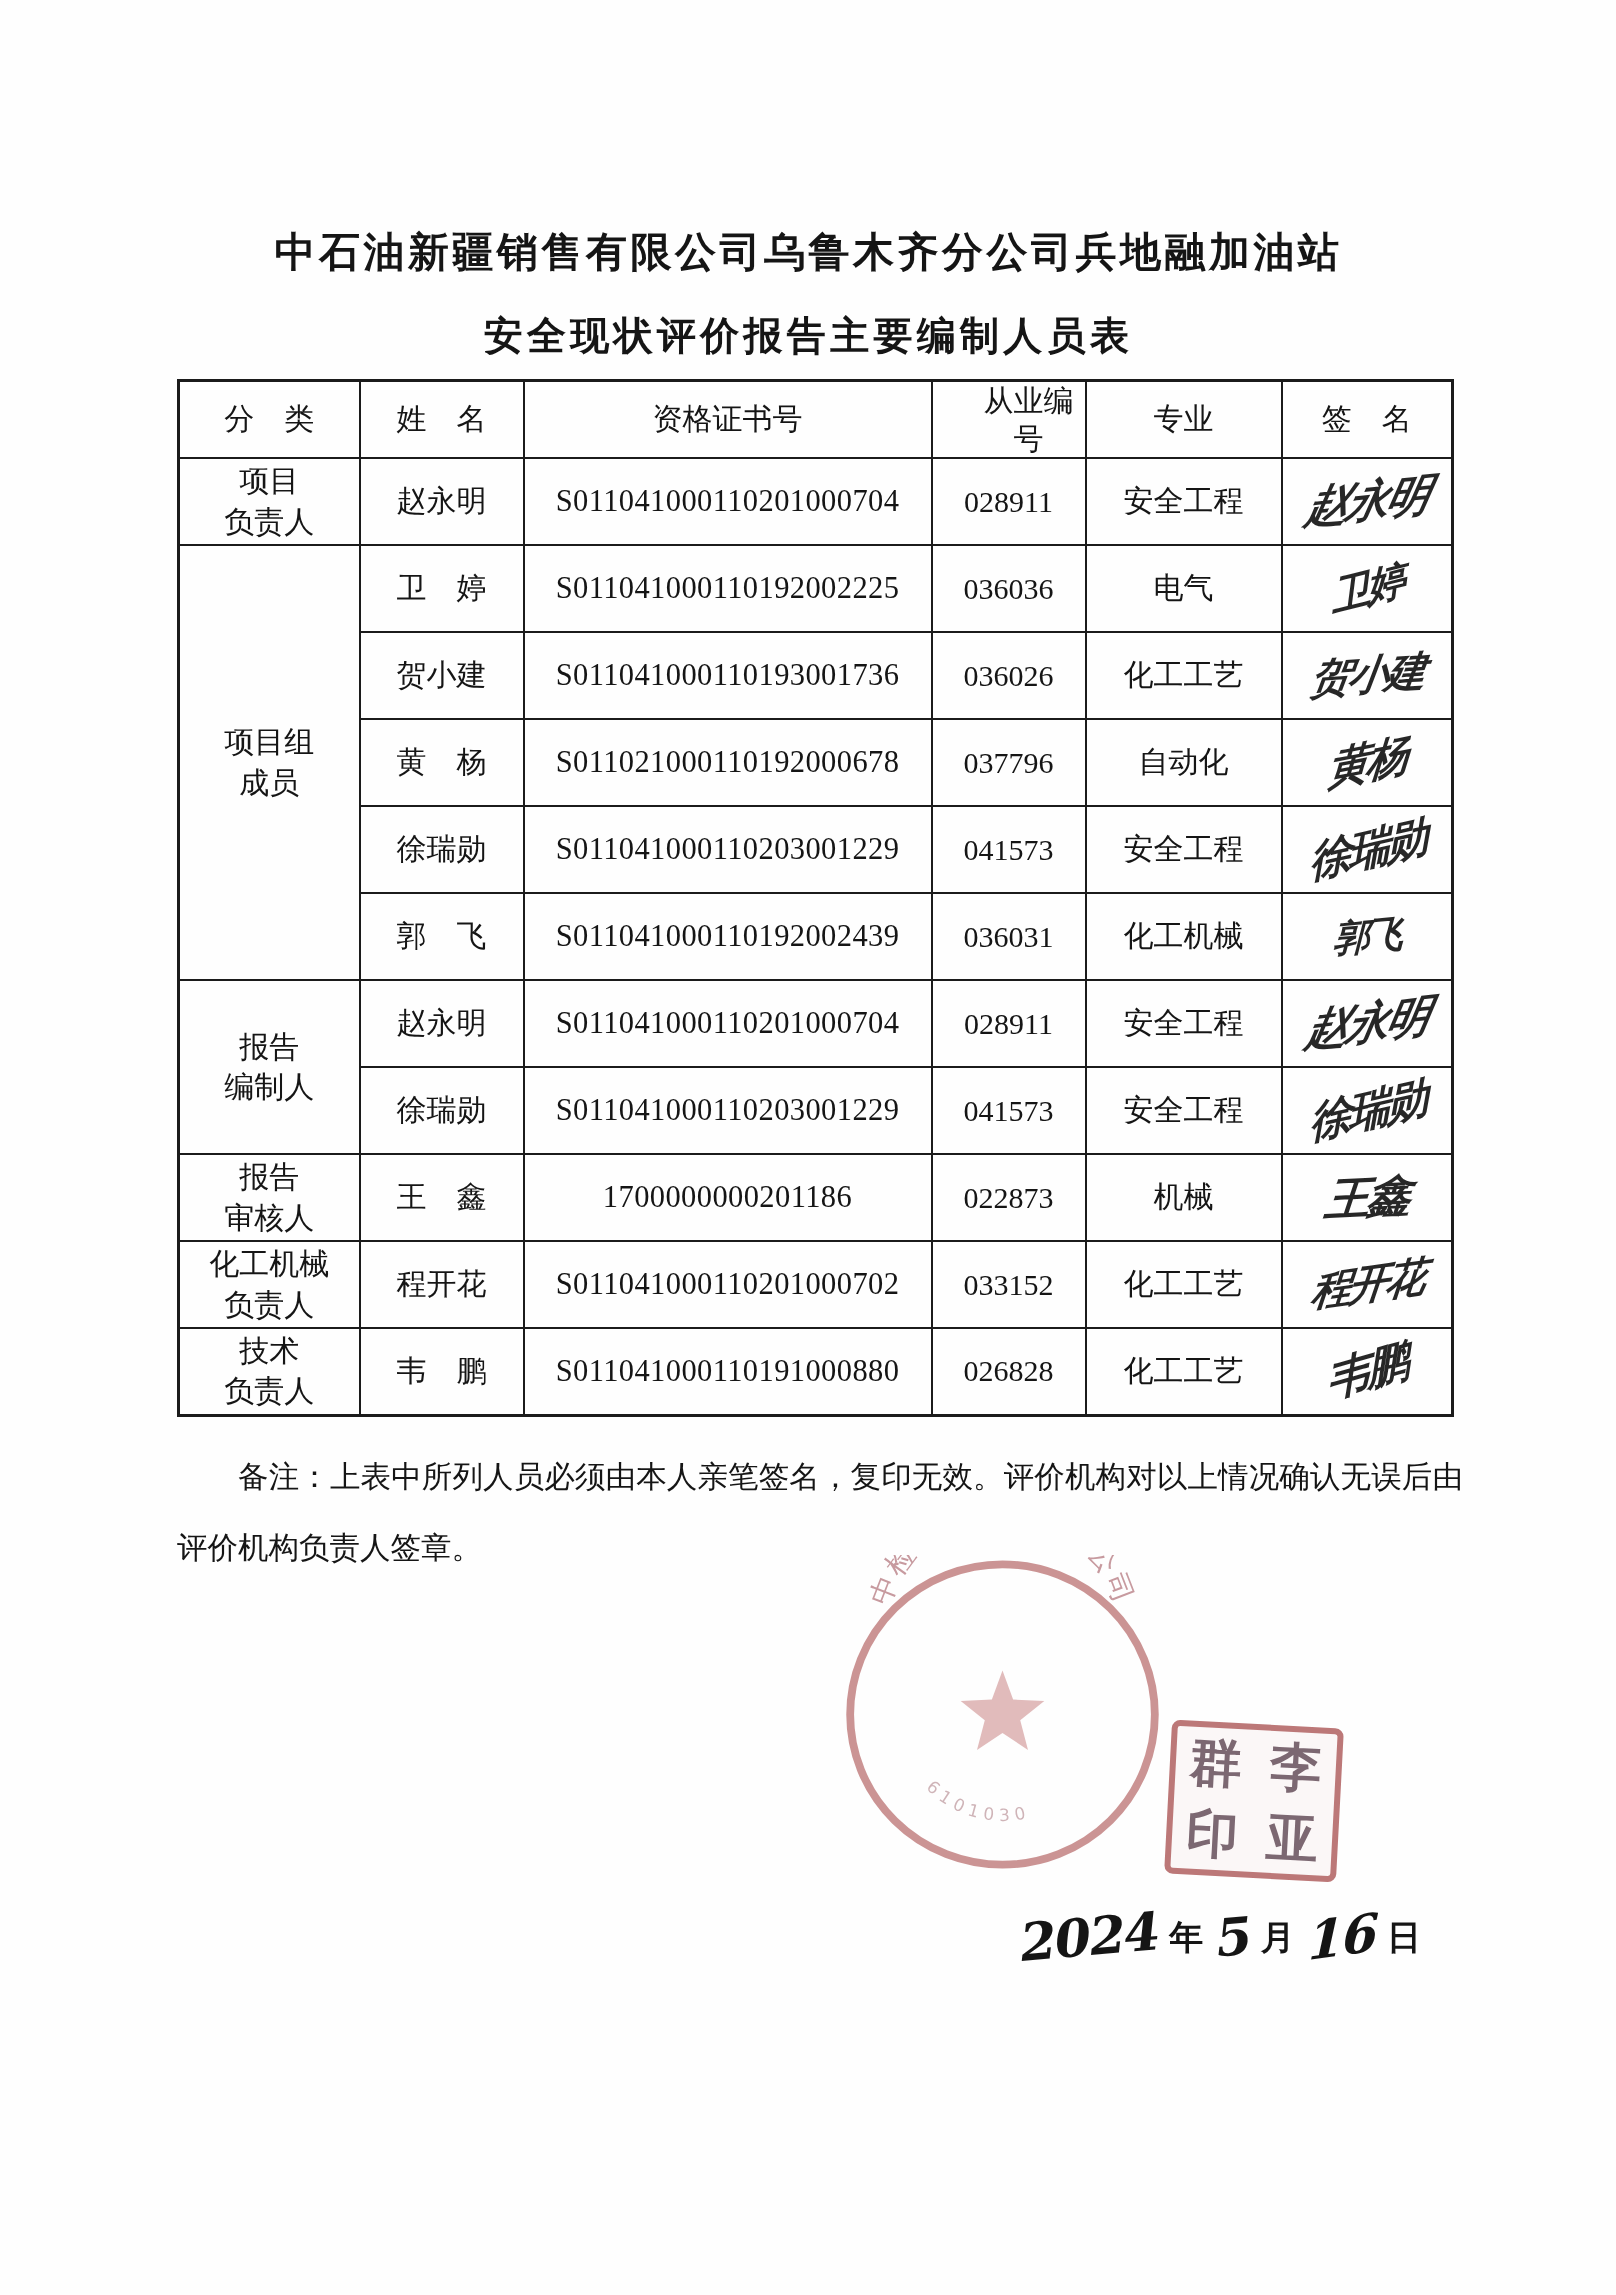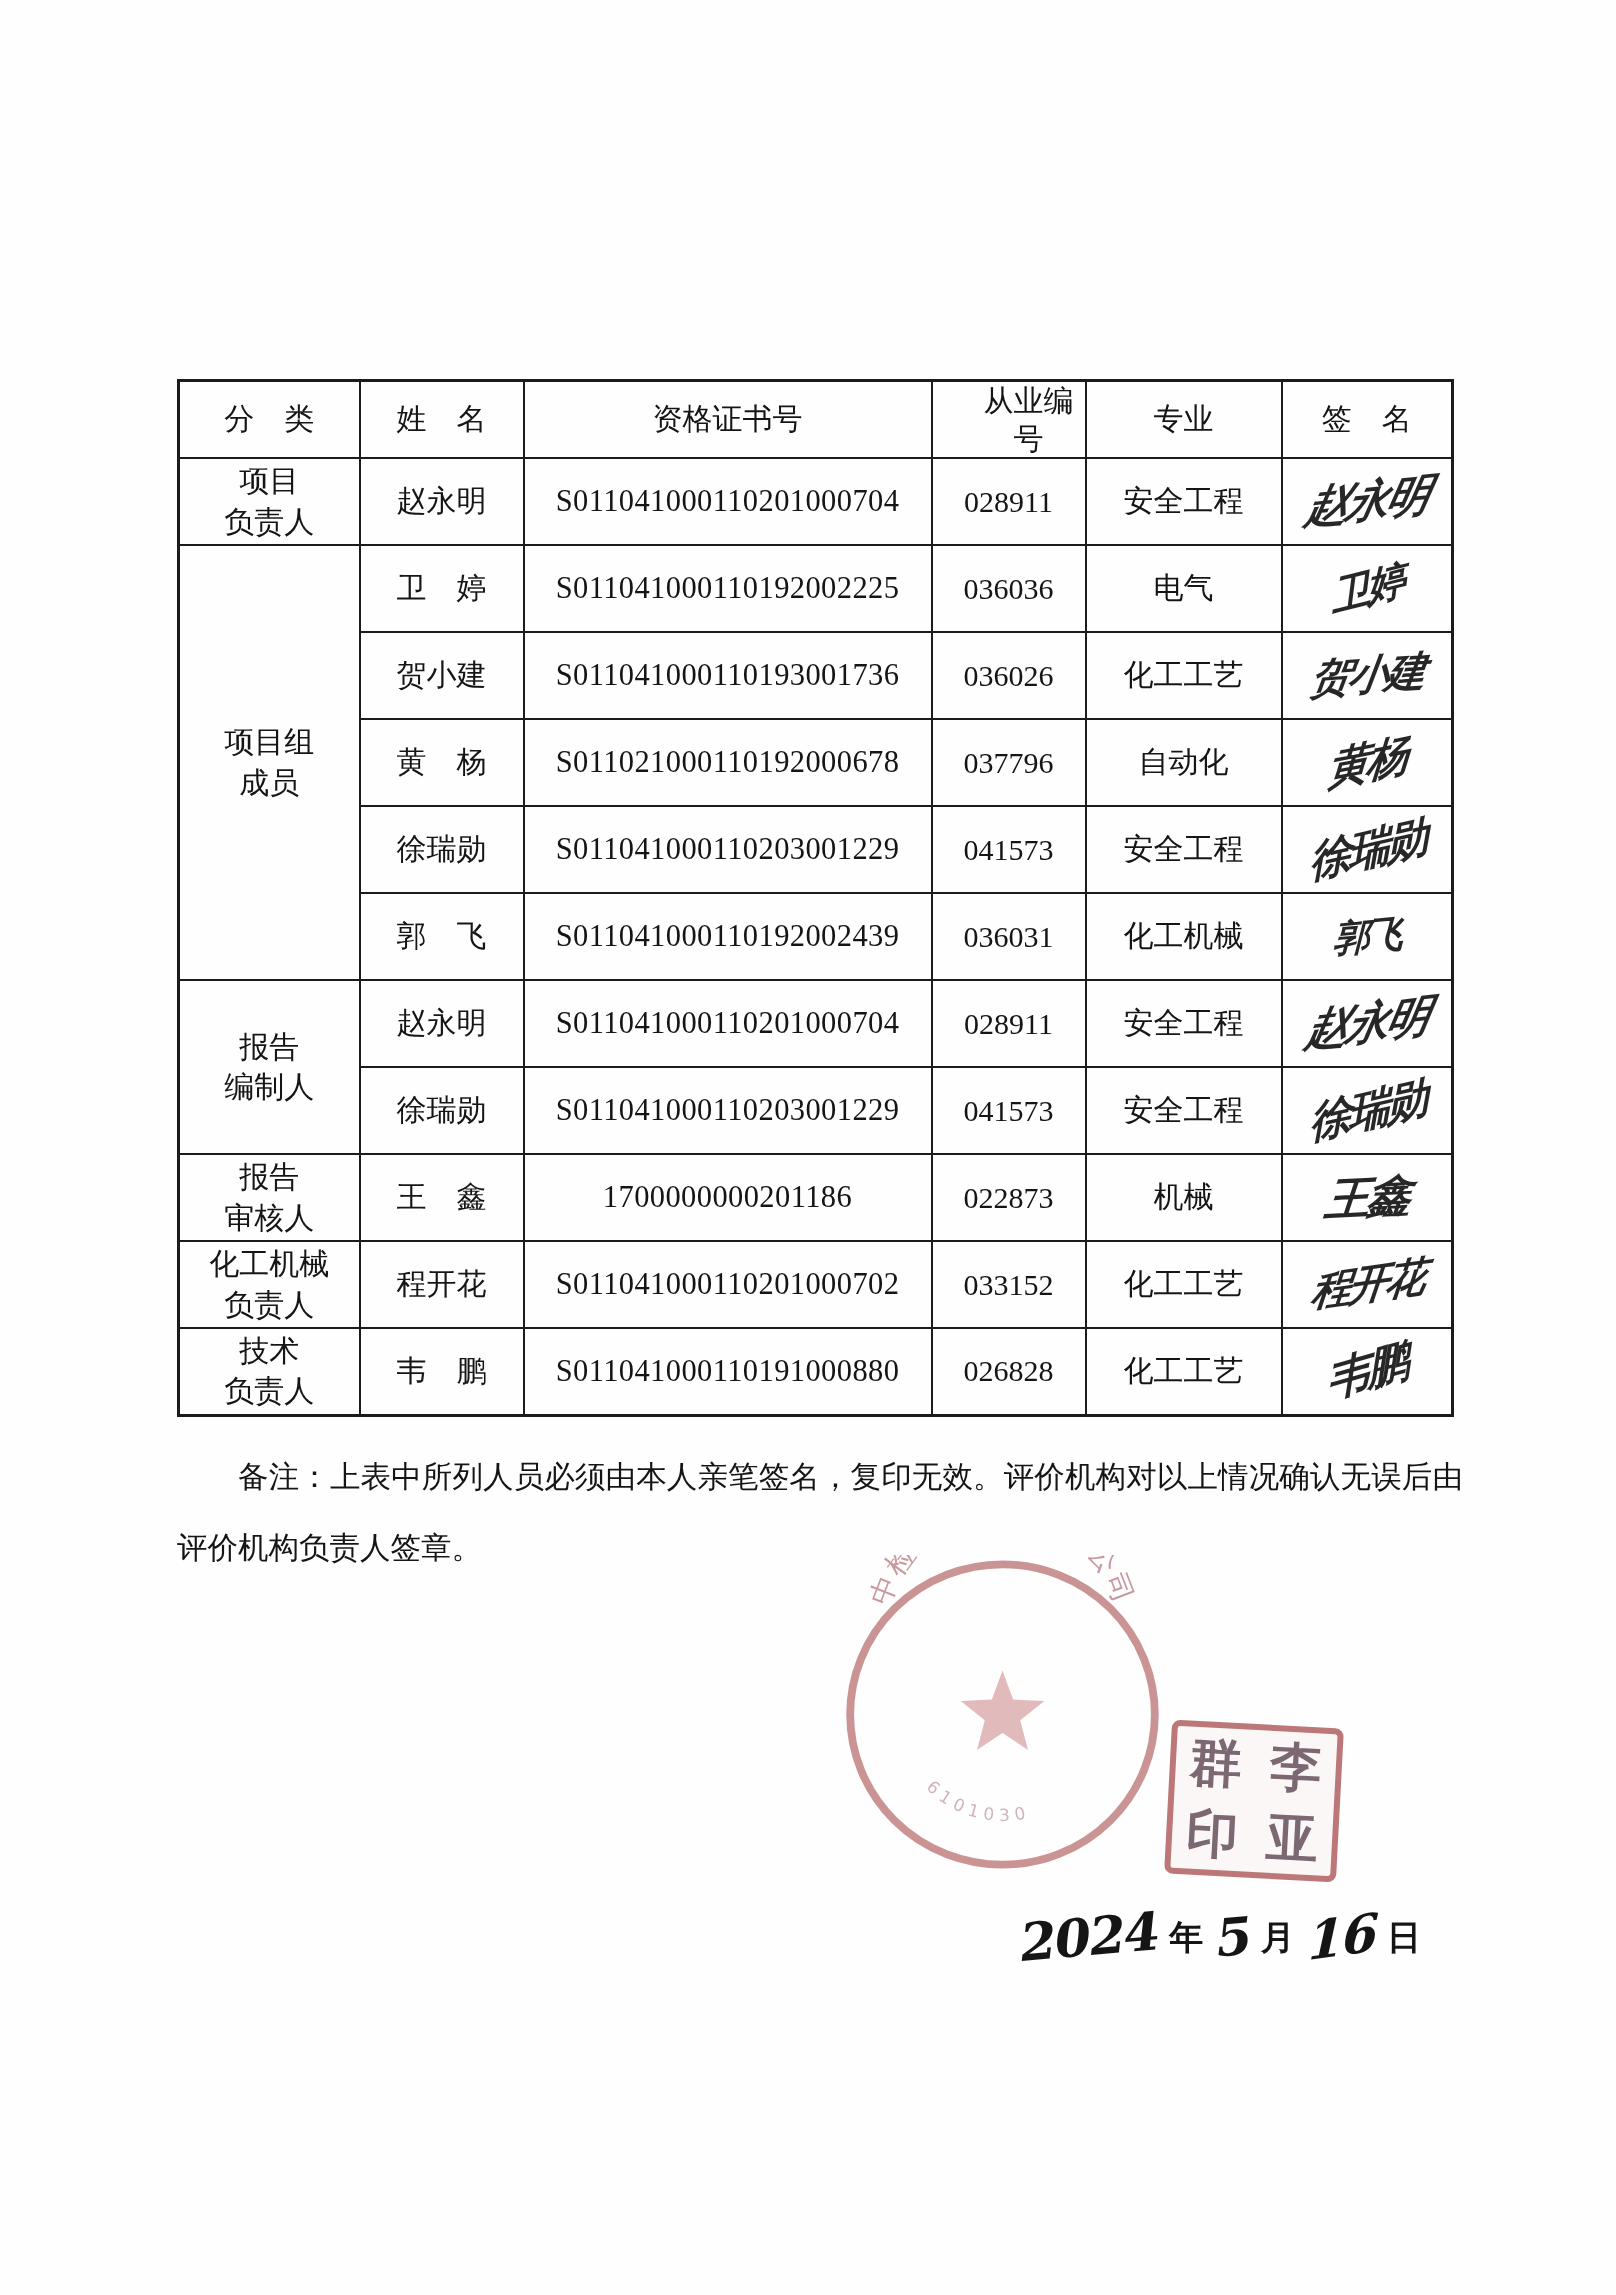--- a/index.html
+++ b/index.html
@@ -125,20 +125,22 @@
     font-size:52px;font-weight:bold;
     color:rgba(96,72,84,.82);
     line-height:1;
   }
 </style>
 </head>
 <body>
 
 <div class="page">
 
+  <div class="title1">中石油新疆销售有限公司乌鲁木齐分公司兵地融加油站</div>
+  <div class="title2">安全现状评价报告主要编制人员表</div>
 
   <table class="roster">
     <colgroup>
       <col style="width:181px">
         <col style="width:164px">
         <col style="width:408px">
       <col style="width:154px">
         <col style="width:196px">
         <col style="width:171px">
     </colgroup>

